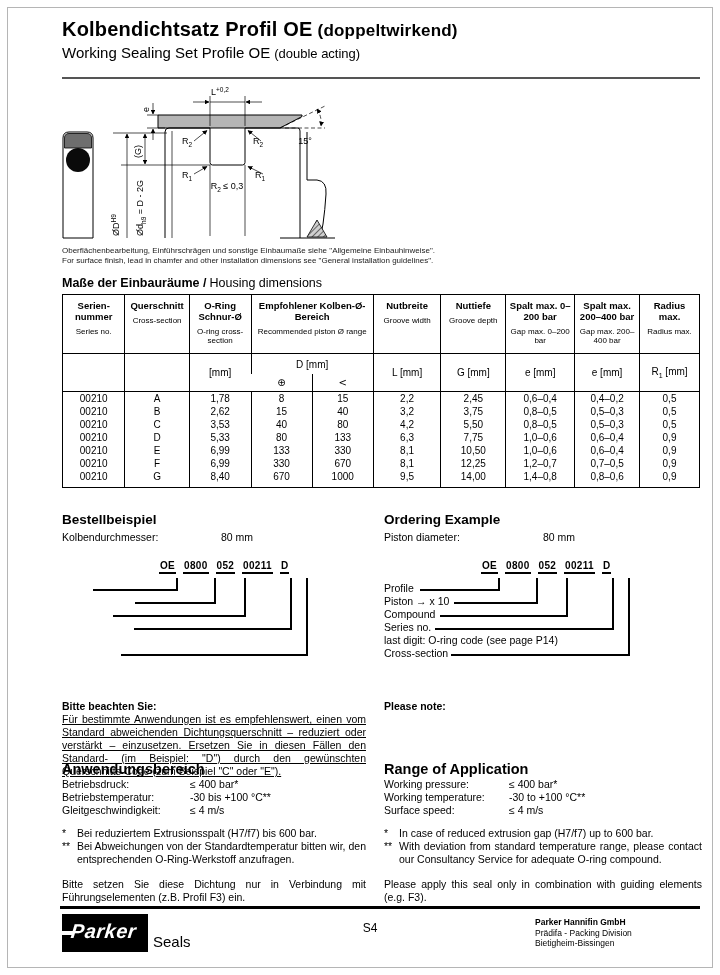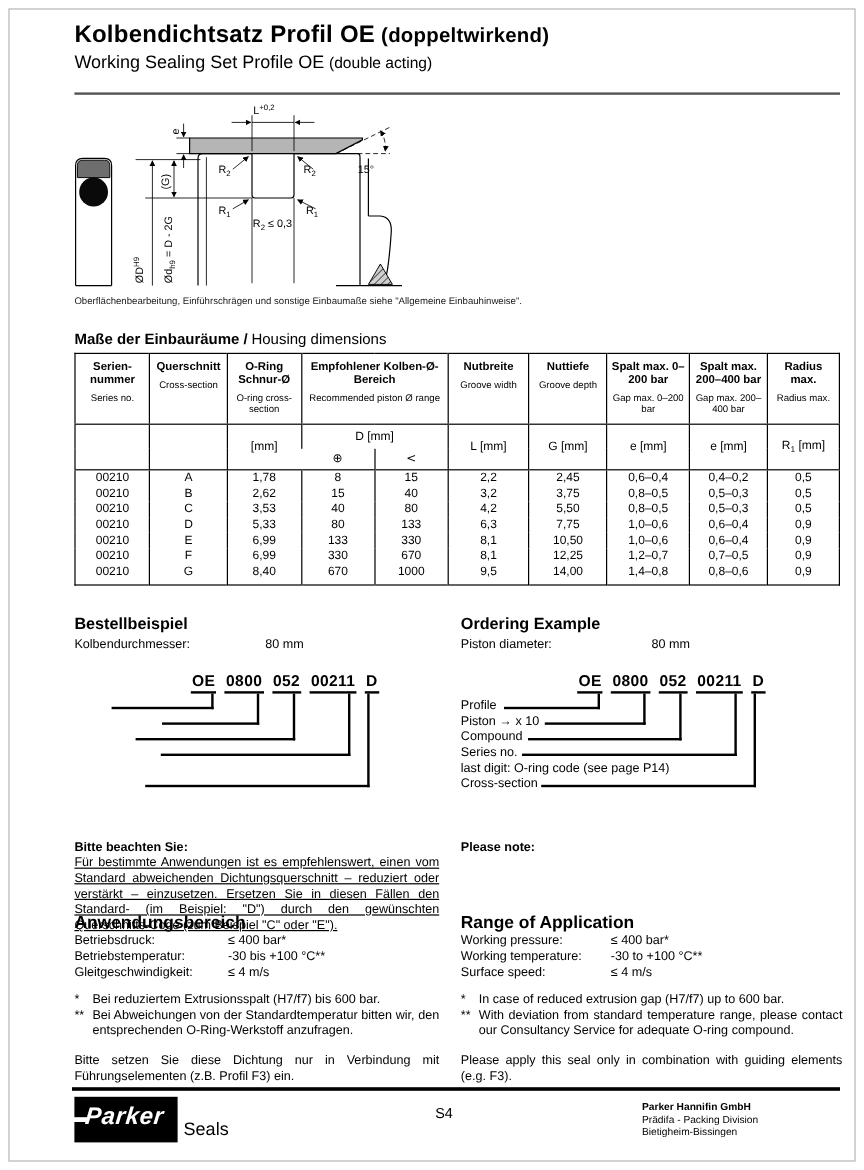--- a/index.html
+++ b/index.html
@@ -42,21 +42,21 @@
   #housing-table tr.last td { padding-bottom:4px; }
   sub { font-size:7px; }
 
   
   .ord { position:absolute; top:512px; height:150px; }
   #ord-de { left:62px; width:306px; }
   #ord-en { left:384px; width:318px; }
   .ord h3 { margin:0; font-size:13.5px; font-weight:bold; }
   .ord .param { display:flex; font-size:10.5px; margin-top:4px;gap:24px; }
   .ord .param .k { width:135px; }
-  .ord .code { position:absolute; left:97px; top:48px; display:flex; gap:7px; font-size:13px; font-weight:bold; letter-spacing:0.3px; }
+  .ord .code { position:absolute; left:97px; top:48px; display:flex; gap:7px; font-size:10px; font-weight:bold; letter-spacing:0.3px; }
   .ord .code span { border-bottom:2px solid #000; padding:0 1px 1px; }
   .ord .labels { position:absolute; left:0; top:70px; font-size:10.5px; line-height:13px; white-space:nowrap; }
   .ord .cn { position:absolute; top:66px; border-right:2px solid #000; border-bottom:2px solid #000; }
   #ord-de .c1 { left:31px; width:83px;  height:11px; }
   #ord-de .c2 { left:73px; width:79px;  height:24px; }
   #ord-de .c3 { left:51px; width:131px; height:37px; }
   #ord-de .c4 { left:72px; width:156px; height:50px; }
   #ord-de .c5 { left:59px; width:185px; height:76px; }
   #ord-en .c1 { left:36px; width:78px;  height:11px; }
   #ord-en .c2 { left:70px; width:82px;  height:24px; }
@@ -174,20 +174,21 @@
   <g>
     <path class="dash" d="M230,42 H270"></path>
     <path class="dash" d="M225,42 L270,20"></path>
     <path class="dash" d="M262,23 A25,25 0 0 1 266,40" marker-start="url(#ar)" marker-end="url(#ar)"></path>
     <text x="250" y="58" text-anchor="middle">15°</text>
   </g>
 </svg>
 
 <div id="drawing-note">
   <div>Oberflächenbearbeitung, Einführschrägen und sonstige Einbaumaße siehe "Allgemeine Einbauhinweise".</div>
+  <div>For surface finish, lead in chamfer and other installation dimensions see "General installation guidelines".</div>
 </div>
 
 <div id="table-title">
   <span class="b">Maße der Einbauräume /</span><span class="n">Housing dimensions</span>
 </div>
 
 <table id="housing-table">
   <colgroup>
     <col style="width:9.8%">
       <col style="width:10.1%">

